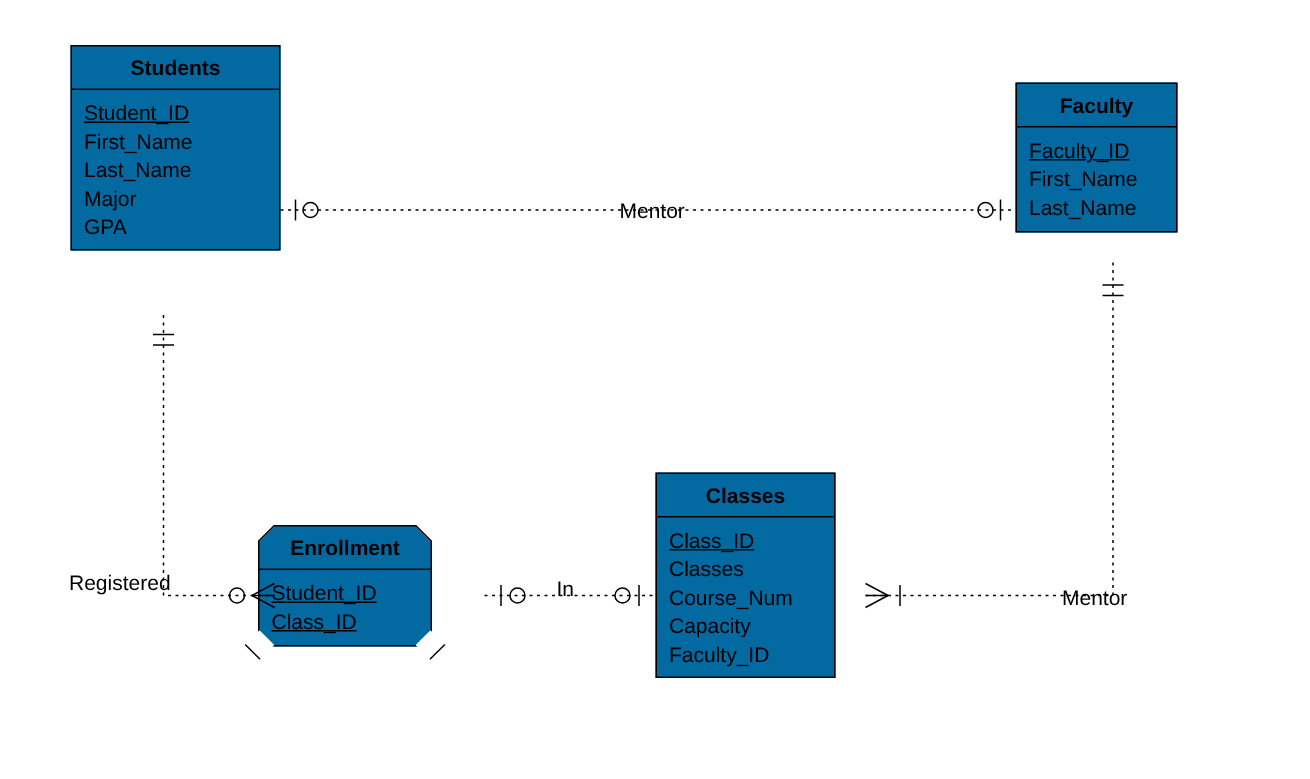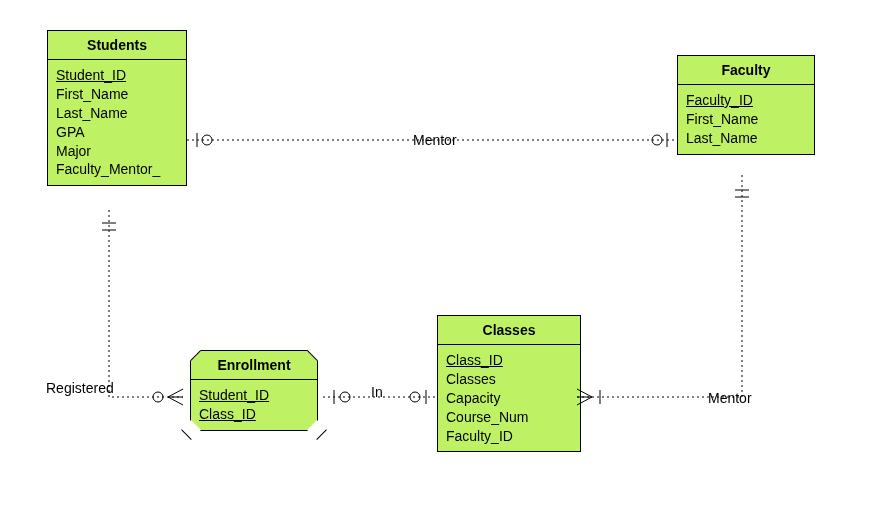--- a/index.html
+++ b/index.html
@@ -10,21 +10,21 @@
     height: 519px;
     background: #fff;
     font-family: Arial, Helvetica, sans-serif;
     font-size: 14px;
     color: #000;
     position: relative;
   }
   .entity {
     position: absolute;
     border: 1.5px solid #000;
-    background: #bef264;
+    background: #0369a1;
   }
   .entity-title {
     font-weight: bold;
     text-align: center;
     padding: 6px 4px;
     border-bottom: 1.5px solid #000;
   }
   .entity-attrs {
     padding: 6px 8px;
     line-height: 1.35;
@@ -60,54 +60,53 @@
 </style>
 </head>
 <body>
 
 <div class="entity" style="left:47px; top:30px; width:140px;">
   <div class="entity-title">Students</div>
   <div class="entity-attrs">
     <div class="attr pk">Student_ID</div>
     <div class="attr">First_Name</div>
     <div class="attr">Last_Name</div>
+    <div class="attr">Major</div>
     <div class="attr">GPA</div>
-    <div class="attr">Major</div>
-    <div class="attr">Faculty_Mentor_</div>
   </div>
 </div>
 
-<div class="entity" style="left:677px; top:55px; width:138px;">
+<div class="entity" style="left:677px; top:55px; width:108px;">
   <div class="entity-title">Faculty</div>
   <div class="entity-attrs">
     <div class="attr pk">Faculty_ID</div>
     <div class="attr">First_Name</div>
     <div class="attr">Last_Name</div>
   </div>
 </div>
 
-<div class="entity" style="left:190px; top:350px; width:128px;">
+<div class="entity" style="left:172px; top:350px; width:116px;">
   <span class="assoc-cut assoc-tl"></span>
   <span class="assoc-cut assoc-tr"></span>
   <span class="assoc-cut assoc-bl"></span>
   <span class="assoc-cut assoc-br"></span>
   <div class="entity-title">Enrollment</div>
   <div class="entity-attrs">
     <div class="attr pk">Student_ID</div>
     <div class="attr pk">Class_ID</div>
   </div>
 </div>
 
-<div class="entity" style="left:437px; top:315px; width:144px;">
+<div class="entity" style="left:437px; top:315px; width:120px;">
   <div class="entity-title">Classes</div>
   <div class="entity-attrs">
     <div class="attr pk">Class_ID</div>
     <div class="attr">Classes</div>
+    <div class="attr">Course_Num</div>
     <div class="attr">Capacity</div>
-    <div class="attr">Course_Num</div>
     <div class="attr">Faculty_ID</div>
   </div>
 </div>
 
 <span class="rel-text" style="left:410px; top:132px;">Mentor</span>
 <span class="rel-text" style="left:43px;  top:380px;">Registered</span>
 <span class="rel-text" style="left:368px; top:384px;">In</span>
 <span class="rel-text" style="left:705px; top:390px;">Mentor</span>
 
 <svg class="overlay" viewBox="0 0 873 519">

